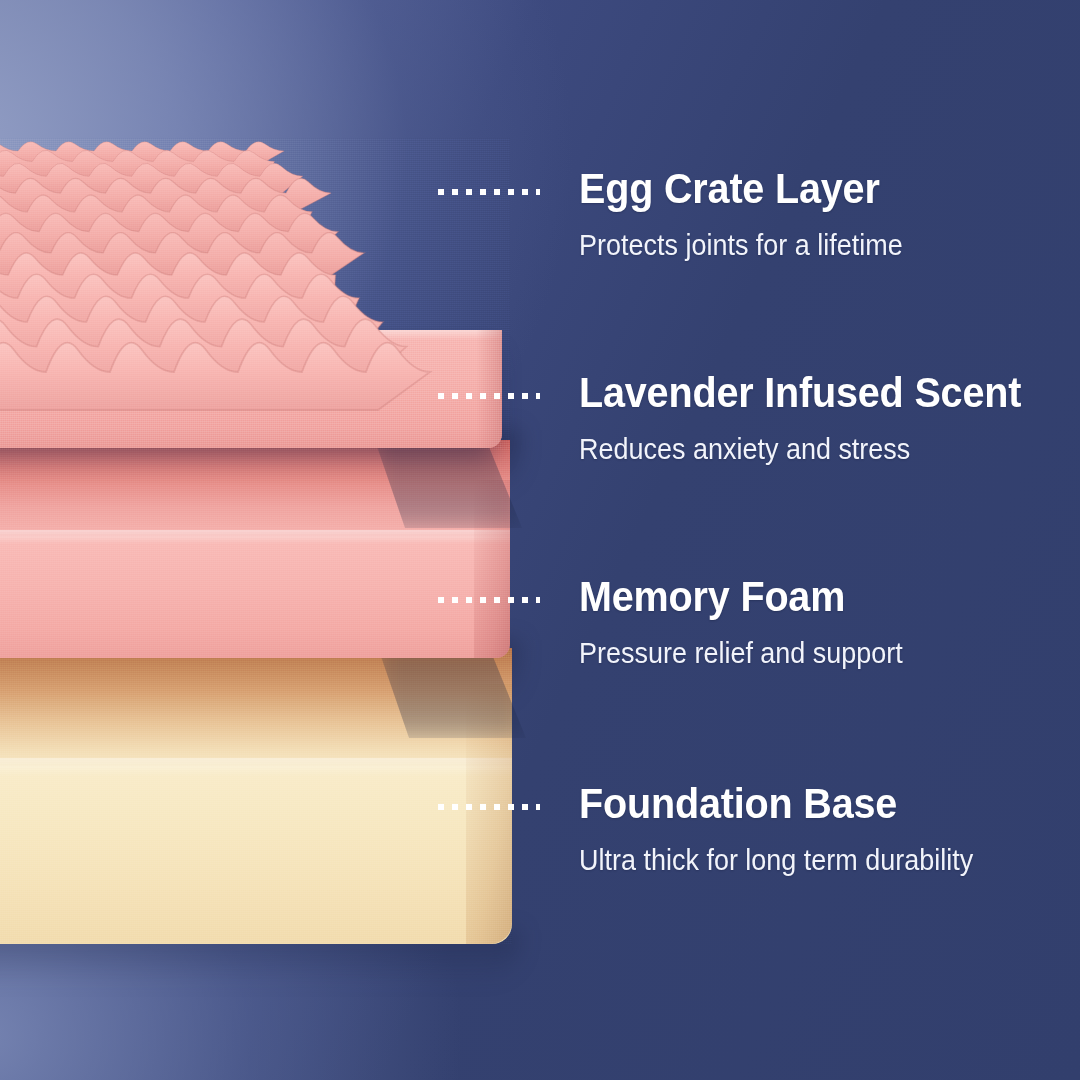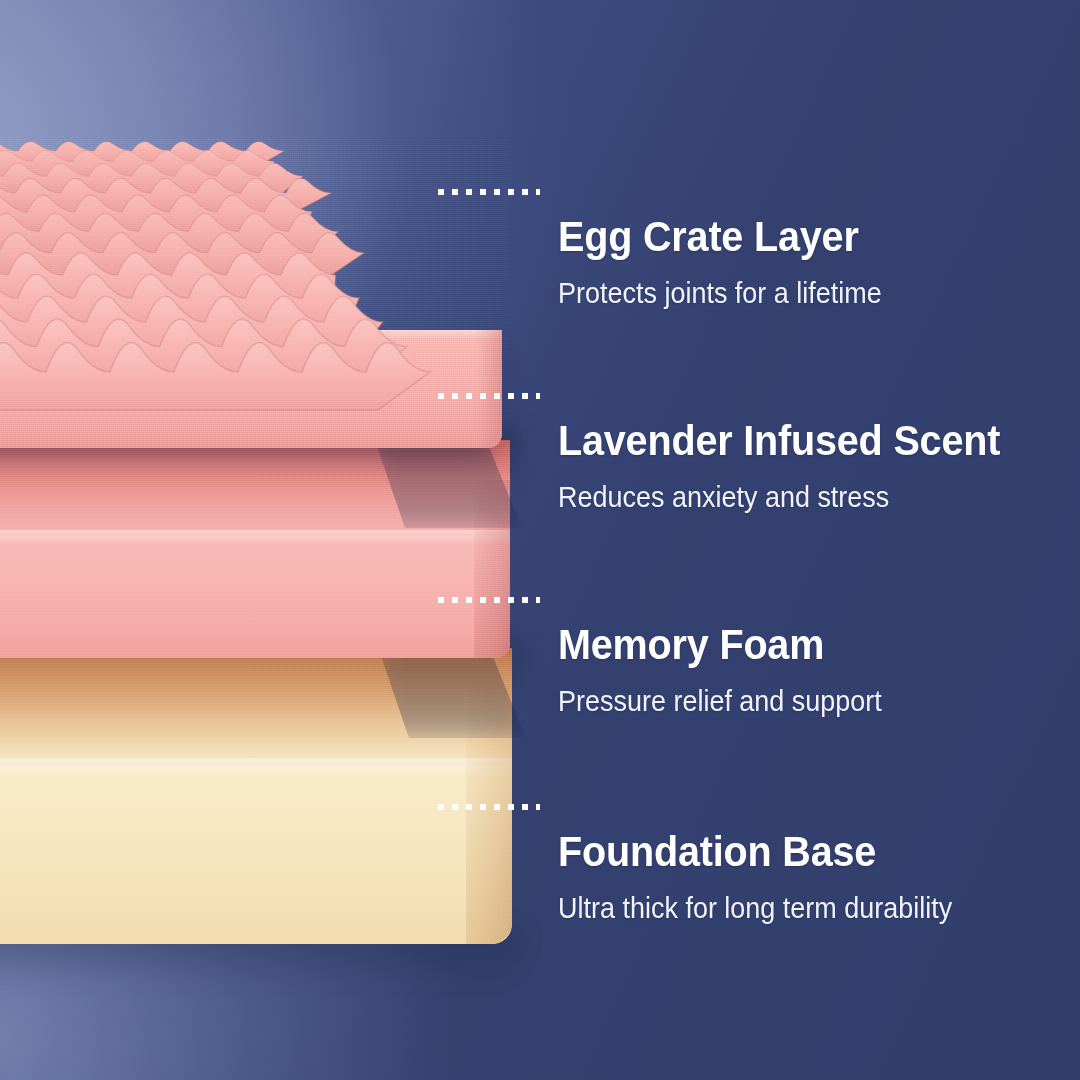--- a/index.html
+++ b/index.html
@@ -198,23 +198,22 @@
     position: absolute;
     left: 0;
     top: 0;
     height: 6px;
     background-image: linear-gradient(90deg, #ffffff 0 6px, rgba(255,255,255,0) 6px 14px);
     background-size: 14px 6px;
     background-repeat: repeat-x;
   }
   .callout .texts {
     position: absolute;
-    left: 120px;
+    left: 141px;
     top: 0;
-    margin-top: 48px;
   }
   .c-title {
     margin: 0;
     color: #ffffff;
     font-size: 43px;
     font-weight: 700;
     letter-spacing: -0.2px;
     line-height: 1.0;
     white-space: nowrap;
     transform: scaleX(0.92);

